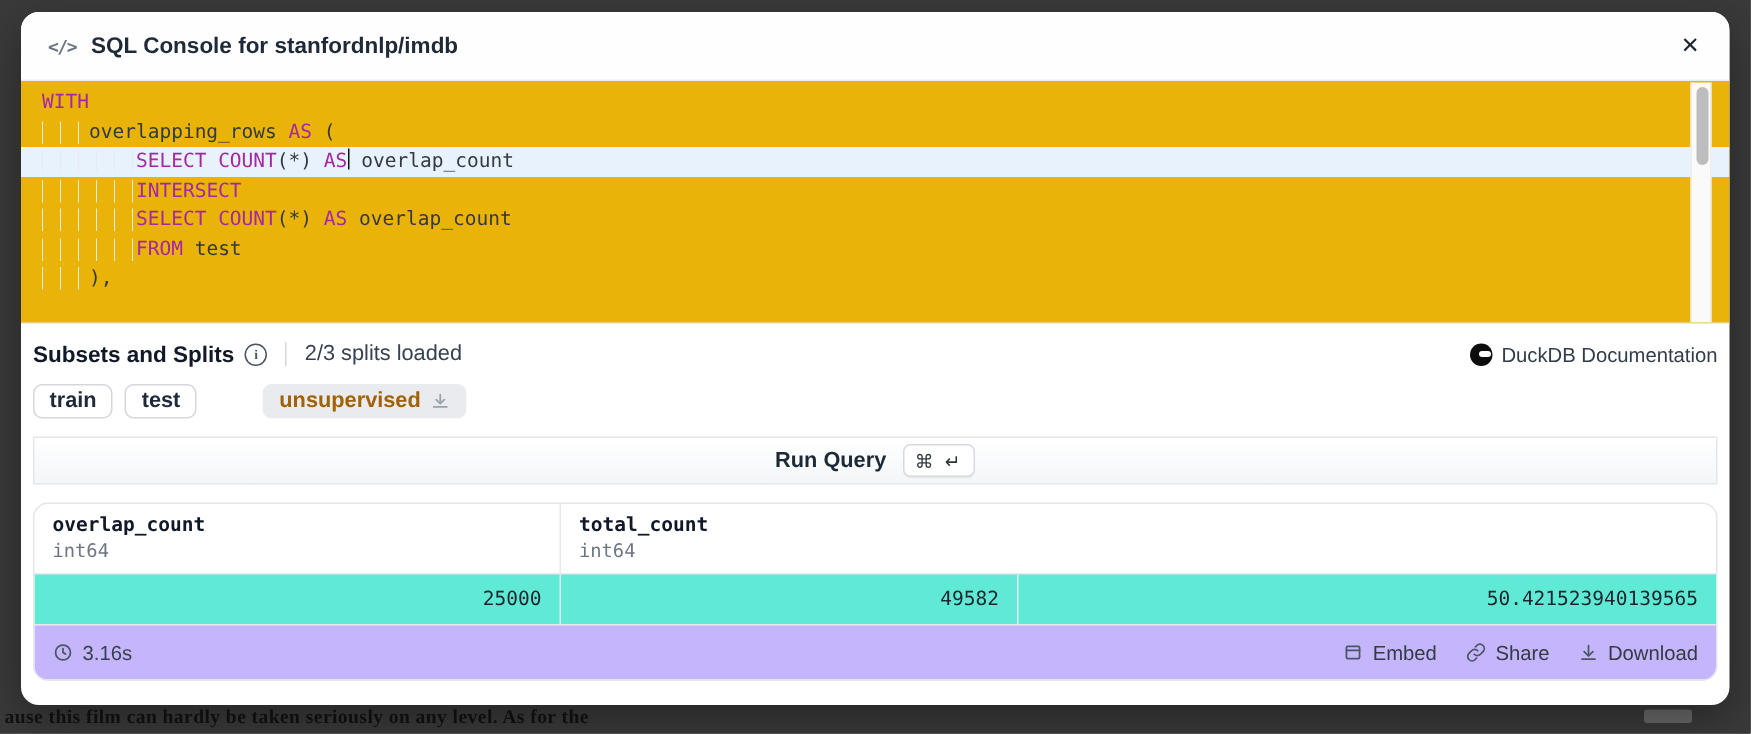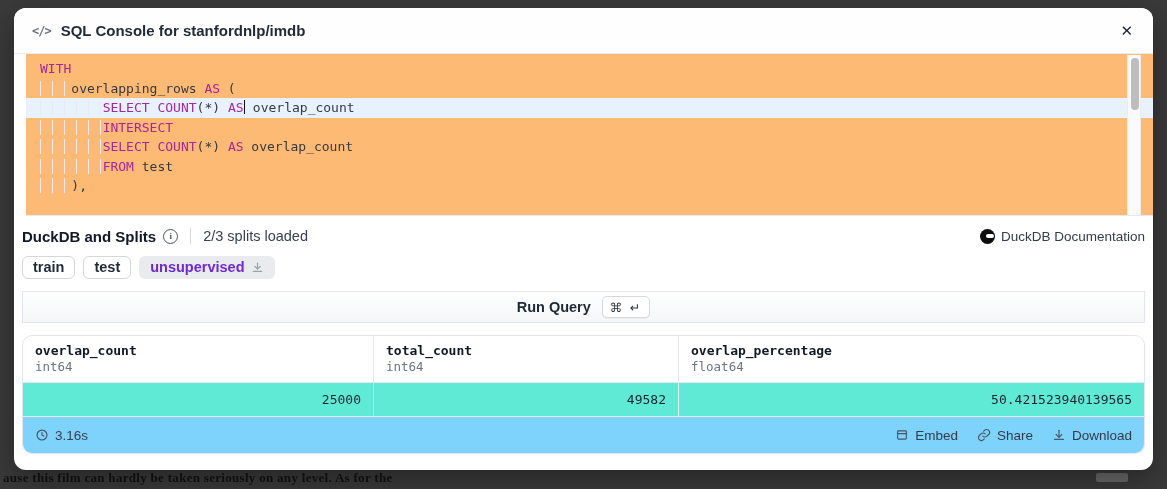--- a/index.html
+++ b/index.html
@@ -39,21 +39,21 @@
   }
   .modal-title { font-size:15px; font-weight:700; color:#1f2937;text-align:right; }
   .close-btn {
     margin-left:auto; background:none; border:none; cursor:pointer;
     font-size:15px; color:#1b2430; line-height:1; padding:4px 2px;
   }
 
   
   .code-editor {
     position:relative; flex:0 0 162px; height:162px;
-    border-bottom:1px solid #e6e8eb; background:#fdba74; overflow:hidden;margin-left:12px;
+    border-bottom:1px solid #e6e8eb; background:#eab308; overflow:hidden;
   }
   .code-lines { padding-top:5px; }
   .code-line {
     font-family:"DejaVu Sans Mono", monospace; font-size:13px;
     line-height:19.5px; height:19.5px; white-space:pre;
     padding-left:14px; color:#353941;
   }
   .code-line.highlight { background:#e8f2fc; }
   .seg-kw { color:#a626a4; }
   .seg-tx { color:#353941; }
@@ -100,21 +100,21 @@
     background:#fff; border-radius:2px;
   }
   .split-tags { display:flex; align-items:center; gap:8px; margin-top:9px; }
   .tag {
     display:inline-flex; align-items:center; gap:6px;
     padding:2px 10px 3px 10px; border-radius:6px; cursor:pointer;
     border:1px solid #d4d7dc; background:#fff;
     font-size:14.5px; font-weight:700; color:#1f2937; font-family:inherit;
   }
   .tag.muted {
-    border-color:transparent; background:#e9ebee; color:#6d28d9;
+    border-color:transparent; background:#e9ebee; color:#a16207;margin-left:36px;
   }
   .tag-dl { display:inline-flex; color:#9aa1ab; }
 
   
   .run-btn {
     margin:12px 8px 0 8px; height:32px; flex:0 0 32px;
     display:flex; align-items:center; justify-content:center; gap:11px;
     border:1px solid #e3e6ea; border-radius:0; cursor:pointer;
     background:linear-gradient(#ffffff, #f4f6f8);
     font-family:inherit;
@@ -143,21 +143,21 @@
     font-family:"DejaVu Sans Mono", monospace; font-size:12.5px;
     color:#6e7683; margin-top:1px;
   }
   .res-row { border-top:1px solid #e8eaed; background:#5eead4; }
   .res-row .cell {
     padding:9px 12px; text-align:right;
     font-family:"DejaVu Sans Mono", monospace; font-size:13px; color:#1f2430;
   }
   .res-row .cell + .cell { border-left:1px solid #e8eaed; }
   .res-footer {
-    border-top:1px solid #e8eaed; background:#7dd3fc; height:37px;
+    border-top:1px solid #e8eaed; background:#c4b5fd; height:37px;
     display:flex; align-items:center; padding:0 12px;
   }
   .duration {
     display:inline-flex; align-items:center; gap:6px;
     font-size:13.5px; color:#3a414c;
   }
   .duration svg { color:#4b5563; }
   .res-actions { margin-left:auto; display:flex; align-items:center; gap:19px; }
   .action-btn {
     display:inline-flex; align-items:center; gap:6px; background:none;
@@ -192,21 +192,21 @@
           <div class="code-line"><span class="seg-ind">        </span><span class="seg-kw">FROM</span><span class="seg-tx"> test</span></div>
           <div class="code-line"><span class="seg-ind">    </span><span class="seg-tx">),</span></div>
         </div>
       <div class="ed-scrollbar">
         <div class="ed-thumb"></div>
       </div>
     </div>
 
     <div class="splits">
       <div class="splits-head">
-        <span class="splits-title">DuckDB and Splits</span>
+        <span class="splits-title">Subsets and Splits</span>
         <button class="info-icon">i</button>
         <span class="v-sep"></span>
         <span class="splits-status">2/3 splits loaded</span>
         <button class="doc-link">
           <span class="duckdb-logo"></span>
           <span>DuckDB Documentation</span>
         </button>
       </div>
       <div class="split-tags">
           <button class="tag">
@@ -235,24 +235,20 @@
 
     <div class="results-card">
       <div class="res-grid res-head">
         <div class="col">
           <div class="col-name">overlap_count</div>
           <div class="col-type">int64</div>
         </div>
         <div class="col">
           <div class="col-name">total_count</div>
           <div class="col-type">int64</div>
-        </div>
-        <div class="col">
-          <div class="col-name">overlap_percentage</div>
-          <div class="col-type">float64</div>
         </div>
       </div>
       <div class="res-grid res-row">
         <div class="cell">25000</div>
         <div class="cell">49582</div>
         <div class="cell">50.421523940139565</div>
       </div>
       <div class="res-footer">
         <span class="duration">
           <svg width="14" height="14" viewBox="0 0 24 24" fill="none" stroke="currentColor" stroke-width="2" stroke-linecap="round" stroke-linejoin="round">

